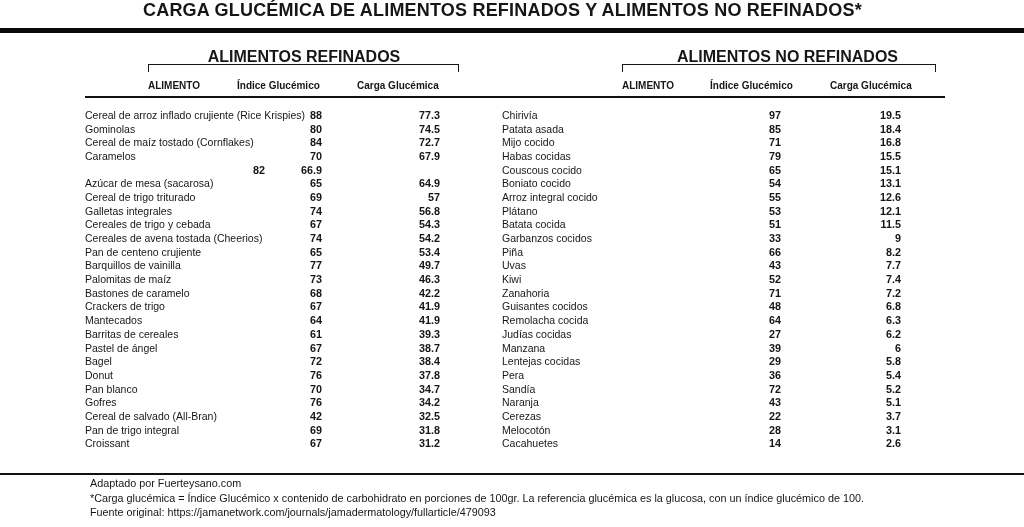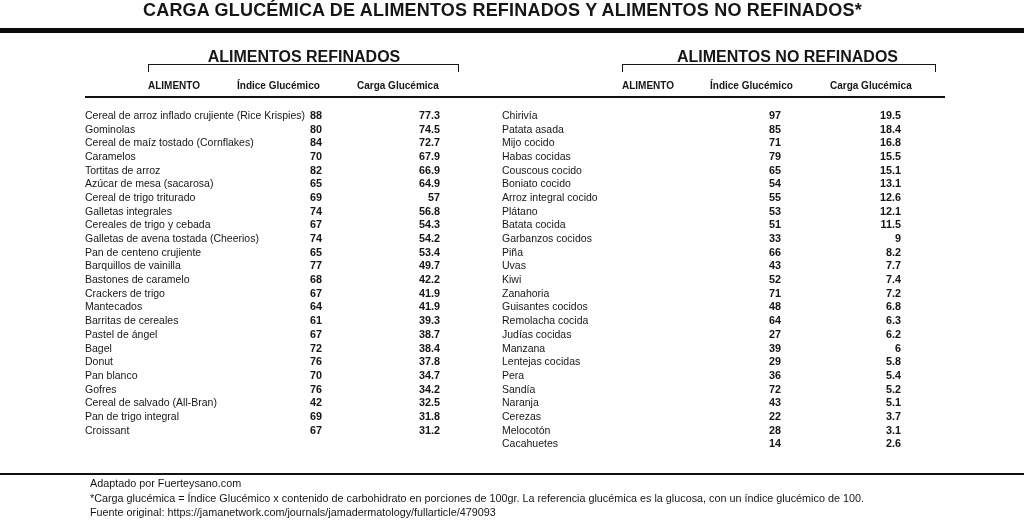--- a/index.html
+++ b/index.html
@@ -82,21 +82,20 @@
       <span class="cell-name">Cereal de maíz tostado (Cornflakes)</span>
       <span class="cell-num">84</span>
       <span class="cell-num">72.7</span>
     </div>
     <div class="trow">
       <span class="cell-name">Caramelos</span>
       <span class="cell-num">70</span>
       <span class="cell-num">67.9</span>
     </div>
     <div class="trow">
-      <span class="cell-name">Tortitas de arroz</span>
       <span class="cell-num">82</span>
       <span class="cell-num">66.9</span>
     </div>
     <div class="trow">
       <span class="cell-name">Azúcar de mesa (sacarosa)</span>
       <span class="cell-num">65</span>
       <span class="cell-num">64.9</span>
     </div>
     <div class="trow">
       <span class="cell-name">Cereal de trigo triturado</span>
@@ -107,33 +106,38 @@
       <span class="cell-name">Galletas integrales</span>
       <span class="cell-num">74</span>
       <span class="cell-num">56.8</span>
     </div>
     <div class="trow">
       <span class="cell-name">Cereales de trigo y cebada</span>
       <span class="cell-num">67</span>
       <span class="cell-num">54.3</span>
     </div>
     <div class="trow">
-      <span class="cell-name">Galletas de avena tostada (Cheerios)</span>
+      <span class="cell-name">Cereales de avena tostada (Cheerios)</span>
       <span class="cell-num">74</span>
       <span class="cell-num">54.2</span>
     </div>
     <div class="trow">
       <span class="cell-name">Pan de centeno crujiente</span>
       <span class="cell-num">65</span>
       <span class="cell-num">53.4</span>
     </div>
     <div class="trow">
       <span class="cell-name">Barquillos de vainilla</span>
       <span class="cell-num">77</span>
       <span class="cell-num">49.7</span>
+    </div>
+    <div class="trow">
+      <span class="cell-name">Palomitas de maíz</span>
+      <span class="cell-num">73</span>
+      <span class="cell-num">46.3</span>
     </div>
     <div class="trow">
       <span class="cell-name">Bastones de caramelo</span>
       <span class="cell-num">68</span>
       <span class="cell-num">42.2</span>
     </div>
     <div class="trow">
       <span class="cell-name">Crackers de trigo</span>
       <span class="cell-num">67</span>
       <span class="cell-num">41.9</span>

